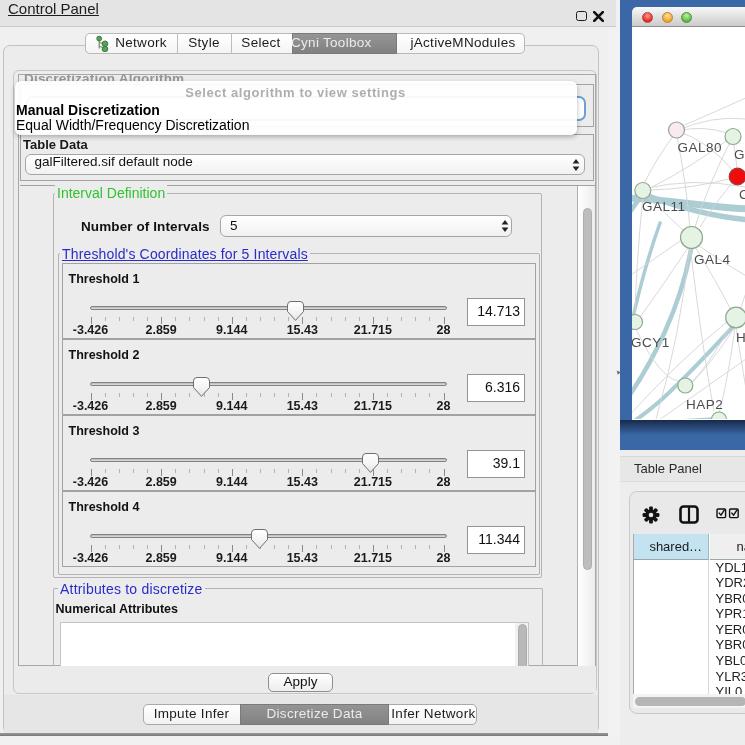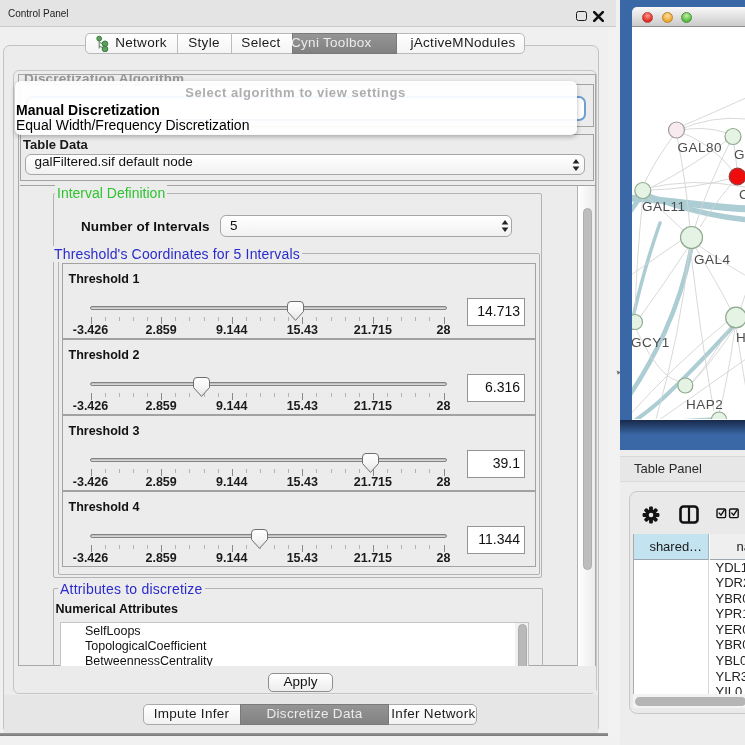--- a/index.html
+++ b/index.html
@@ -5,21 +5,21 @@
 * { margin:0; padding:0; box-sizing:border-box; }
 html,body { width:745px; height:745px; overflow:hidden; }
 body { font-family:"Liberation Sans", sans-serif; background:#f1f1f1; position:relative; }
 .abs { position:absolute; }
 </style>
 </head>
 <body>
 
 <div class="abs" id="cpwin" style="left:0;top:0;width:616px;height:736px;background:#f0f0f0;"></div>
 <div class="abs" style="left:0;top:0;width:616px;height:27px;background:#e4e4e4;border-bottom:1px solid #cbcbcb;"></div>
-<div class="abs" style="left:8px;top:8px;font-size:10px;color:#1d1d1d;">Control Panel</div>
+<div class="abs" style="left:8px;top:0;font-size:15px;color:#1d1d1d;text-decoration:underline;">Control Panel</div>
 <div class="abs" style="left:576px;top:10.5px;width:11px;height:10px;border:1.6px solid #1a1a1a;border-radius:2.5px;"></div>
 <svg class="abs" style="left:592.5px;top:10.5px;" width="11" height="11" viewBox="0 0 11 11">
 <path d="M1.2 1.2 L9.8 9.8 M9.8 1.2 L1.2 9.8" stroke="#111" stroke-width="2.6" stroke-linecap="round"></path>
   </svg>
 
 <div class="abs" id="tabbar" style="left:85px;top:32.5px;width:440px;height:21px;background:linear-gradient(#ffffff,#f4f4f4);border:1px solid #b9b9b9;border-radius:5px;z-index:5;"></div>
 <div class="abs" style="left:177px;top:33px;width:1px;height:20px;background:#bcbcbc;z-index:5;"></div>
 <div class="abs" style="left:230.5px;top:33px;width:1px;height:20px;background:#bcbcbc;z-index:5;"></div>
 <div class="abs" style="left:291.6px;top:32.5px;width:105.5px;height:21px;background:linear-gradient(#959595,#818181);border:1px solid #7a7a7a;z-index:5;"></div>
 <svg class="abs" style="left:96px;top:35px;z-index:6;" width="13" height="17" viewBox="0 0 13 17">
@@ -64,21 +64,21 @@
 <div class="abs" style="left:55px;top:184.8px;font-size:14px;color:#2fc32f;background:#ececec;padding:0 2px;">Interval Definition</div>
 <div class="abs" style="left:81px;top:218.5px;font-size:13.5px;letter-spacing:0.1px;font-weight:700;color:#111;">Number of Intervals</div>
 <div class="abs" style="left:220px;top:215px;width:292px;height:21.5px;background:linear-gradient(#ffffff,#f1f1f1);border:1px solid #a6a6a6;border-radius:6px;"></div>
 <div class="abs" style="left:230px;top:218px;font-size:13.5px;color:#111;">5</div>
 <svg class="abs" style="left:501px;top:219.5px;" width="8" height="12" viewBox="0 0 8 12">
   <path d="M4 0 L7.4 4.6 L0.6 4.6 Z" fill="#222"></path>
     <path d="M4 12 L7.4 7.4 L0.6 7.4 Z" fill="#222"></path>
 </svg>
 
 <div class="abs" style="left:57.5px;top:253px;width:482px;height:321.5px;border:1px solid #b3b3b3;border-radius:2px;"></div>
-<div class="abs" style="left:52px;top:245.8px;font-size:14px;letter-spacing:0.15px;color:#2b2bcb;background:#ececec;padding:0 2px;">Threshold's Coordinates for 5 Intervals</div>
+<div class="abs" style="left:60px;top:245.8px;font-size:14px;letter-spacing:0.15px;color:#2b2bcb;background:#ececec;padding:0 2px;text-decoration:underline;">Threshold's Coordinates for 5 Intervals</div>
 
 <div id="thresholds">
     <div class="abs" style="left:61.5px;top:263px;width:474px;height:76px;border:1px solid #a2a2a2;">
       <div style="position:absolute;left:6px;top:7.5px;font-size:12.5px;font-weight:700;color:#111;">Threshold 1</div>
       <div style="position:absolute;left:27px;top:41.5px;width:357px;height:4px;border:1px solid #828282;border-radius:3px;background:linear-gradient(#b5b5b5,#e0e0e0);"></div>
       <div style="position:absolute;left:28.0px;top:53px;width:1px;height:6.5px;background:#8a8a8a;"></div>
       <div style="position:absolute;left:42.1px;top:53px;width:1px;height:3.5px;background:#b3b3b3;"></div>
       <div style="position:absolute;left:56.2px;top:53px;width:1px;height:3.5px;background:#b3b3b3;"></div>
       <div style="position:absolute;left:70.4px;top:53px;width:1px;height:3.5px;background:#b3b3b3;"></div>
       <div style="position:absolute;left:84.5px;top:53px;width:1px;height:3.5px;background:#b3b3b3;"></div>
@@ -261,21 +261,20 @@
     <path d="M0.5 4 Q0.5 0.5 4 0.5 L13 0.5 Q16.5 0.5 16.5 4 L16.5 10.5 L8.5 19.4 L0.5 10.5 Z" fill="url(#thg3)" stroke="#6f6f6f" stroke-width="1"></path>
   </svg>
       <div style="position:absolute;left:404.5px;top:33.5px;width:58px;height:28px;background:#fff;border:1px solid #949494;font-size:14px;color:#111;text-align:right;line-height:25px;padding-right:4px;">11.344</div>
     </div>
   </div>
 
 <div class="abs" style="left:53px;top:587.5px;width:489.5px;height:78px;border:1px solid #b3b3b3;border-top-left-radius:2px;border-top-right-radius:2px;border-bottom:none;"></div>
 <div class="abs" style="left:58px;top:581px;font-size:14px;letter-spacing:0.2px;color:#2b2bcb;background:#ececec;padding:0 2px;">Attributes to discretize</div>
 <div class="abs" style="left:55.5px;top:602px;font-size:12.5px;font-weight:700;color:#111;">Numerical Attributes</div>
 <div class="abs" style="left:60px;top:622px;width:469px;height:44px;background:#ffffff;border:1px solid #c4c4c4;border-bottom:none;overflow:hidden;">
-  <div style="position:absolute;left:24px;top:0.5px;font-size:12.5px;color:#111;line-height:15.4px;">SelfLoops<br>TopologicalCoefficient<br>BetweennessCentrality</div>
   <div style="position:absolute;right:0;top:0;width:13px;height:44px;background:#f1f1f1;"></div>
   <div style="position:absolute;right:1.5px;top:0.5px;width:9px;height:46px;background:#b9b9b9;border:1px solid #ababab;border-radius:4.5px;"></div>
 </div>
 
 <div class="abs" style="left:18px;top:666px;width:578px;height:27px;background:#ebebeb;"></div>
 <div class="abs" style="left:268px;top:672.5px;width:65px;height:19px;background:linear-gradient(#ffffff,#ededed);border:1px solid #8f8f8f;border-radius:5px;text-align:center;font-size:13.5px;color:#111;line-height:16.5px;">Apply</div>
 
 <div class="abs" style="left:3.5px;top:695px;width:594px;height:38px;background:#e6e6e6;"></div>
 <div class="abs" style="left:143.4px;top:703.5px;width:334px;height:21px;background:linear-gradient(#ffffff,#f2f2f2);border:1px solid #a9a9a9;border-radius:5px;"></div>
 <div class="abs" style="left:239.7px;top:703.5px;width:149.7px;height:21px;background:linear-gradient(#949494,#828282);border:1px solid #7a7a7a;"></div>

